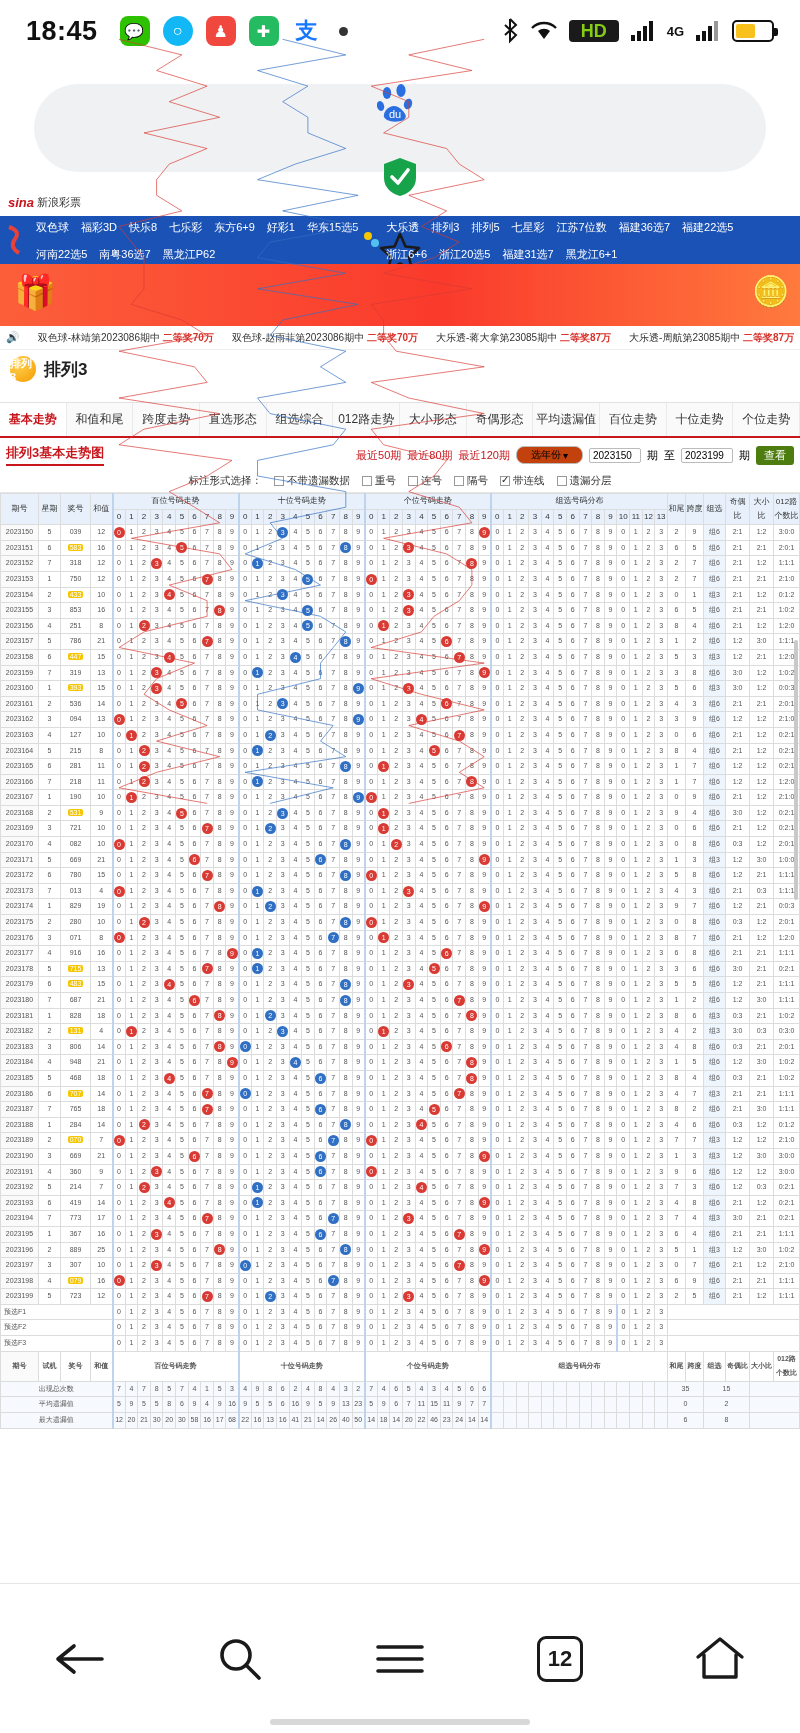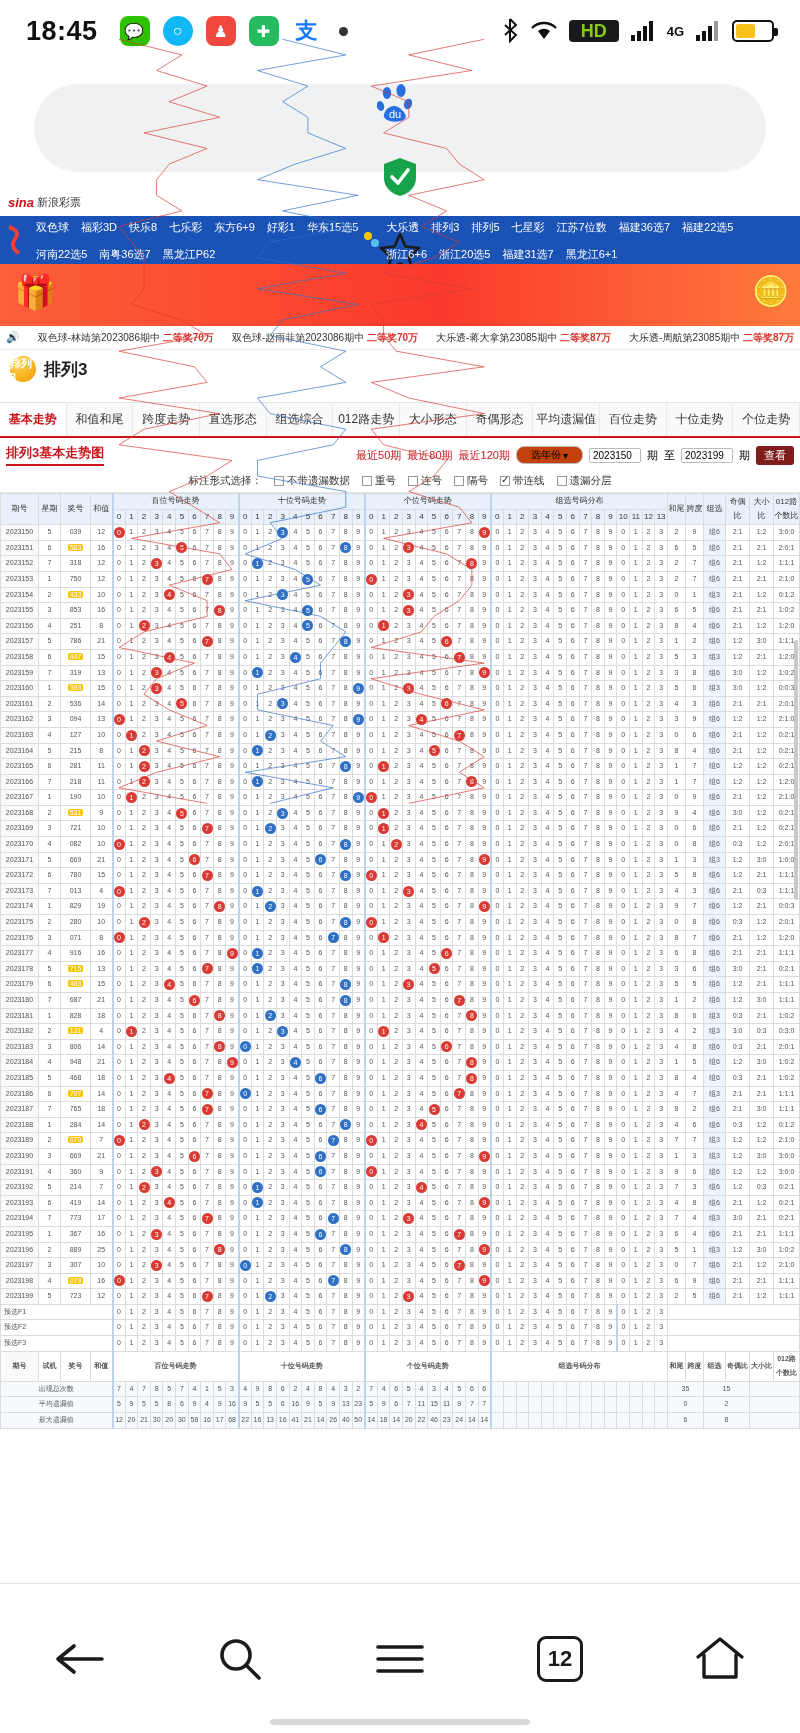--- a/index.html
+++ b/index.html
@@ -137,21 +137,21 @@
   }
   .chart-head .ttl { color: #c8161d; font-weight: 700; font-size: 13px; border-bottom: 2px solid #c8161d; padding-bottom: 2px;}
   .chart-head .spacer { flex: 1; }
   .rng { color: #c8161d; }
   .sel {
     border: 1px solid #bbb; background: #c2410c; font-size: 10px; padding: 1px 14px; border-radius: 8px;
     display: inline-flex; align-items: center; gap: 2px;
   }
   .inp { border: 1px solid #bbb; background: #fff; font-size: 10px; padding: 1px 3px; width: 52px; border-radius: 2px; }
   .btn-go {
-    background: #7f1d1d; color: #fff; font-size: 11px; padding: 2px 8px; border-radius: 3px;
+    background: #4d7c0f; color: #fff; font-size: 11px; padding: 2px 8px; border-radius: 3px;
   }
 
   
   .opts {
     display: flex; align-items: center; gap: 12px; font-size: 10.5px;
     padding: 4px 6px; justify-content: center; color: #333;
     border-bottom: 1px solid #e6e6e6;
   }
   .opts .lbl { color: #333; }
   .cb { display: inline-flex; align-items: center; gap: 3px; }

